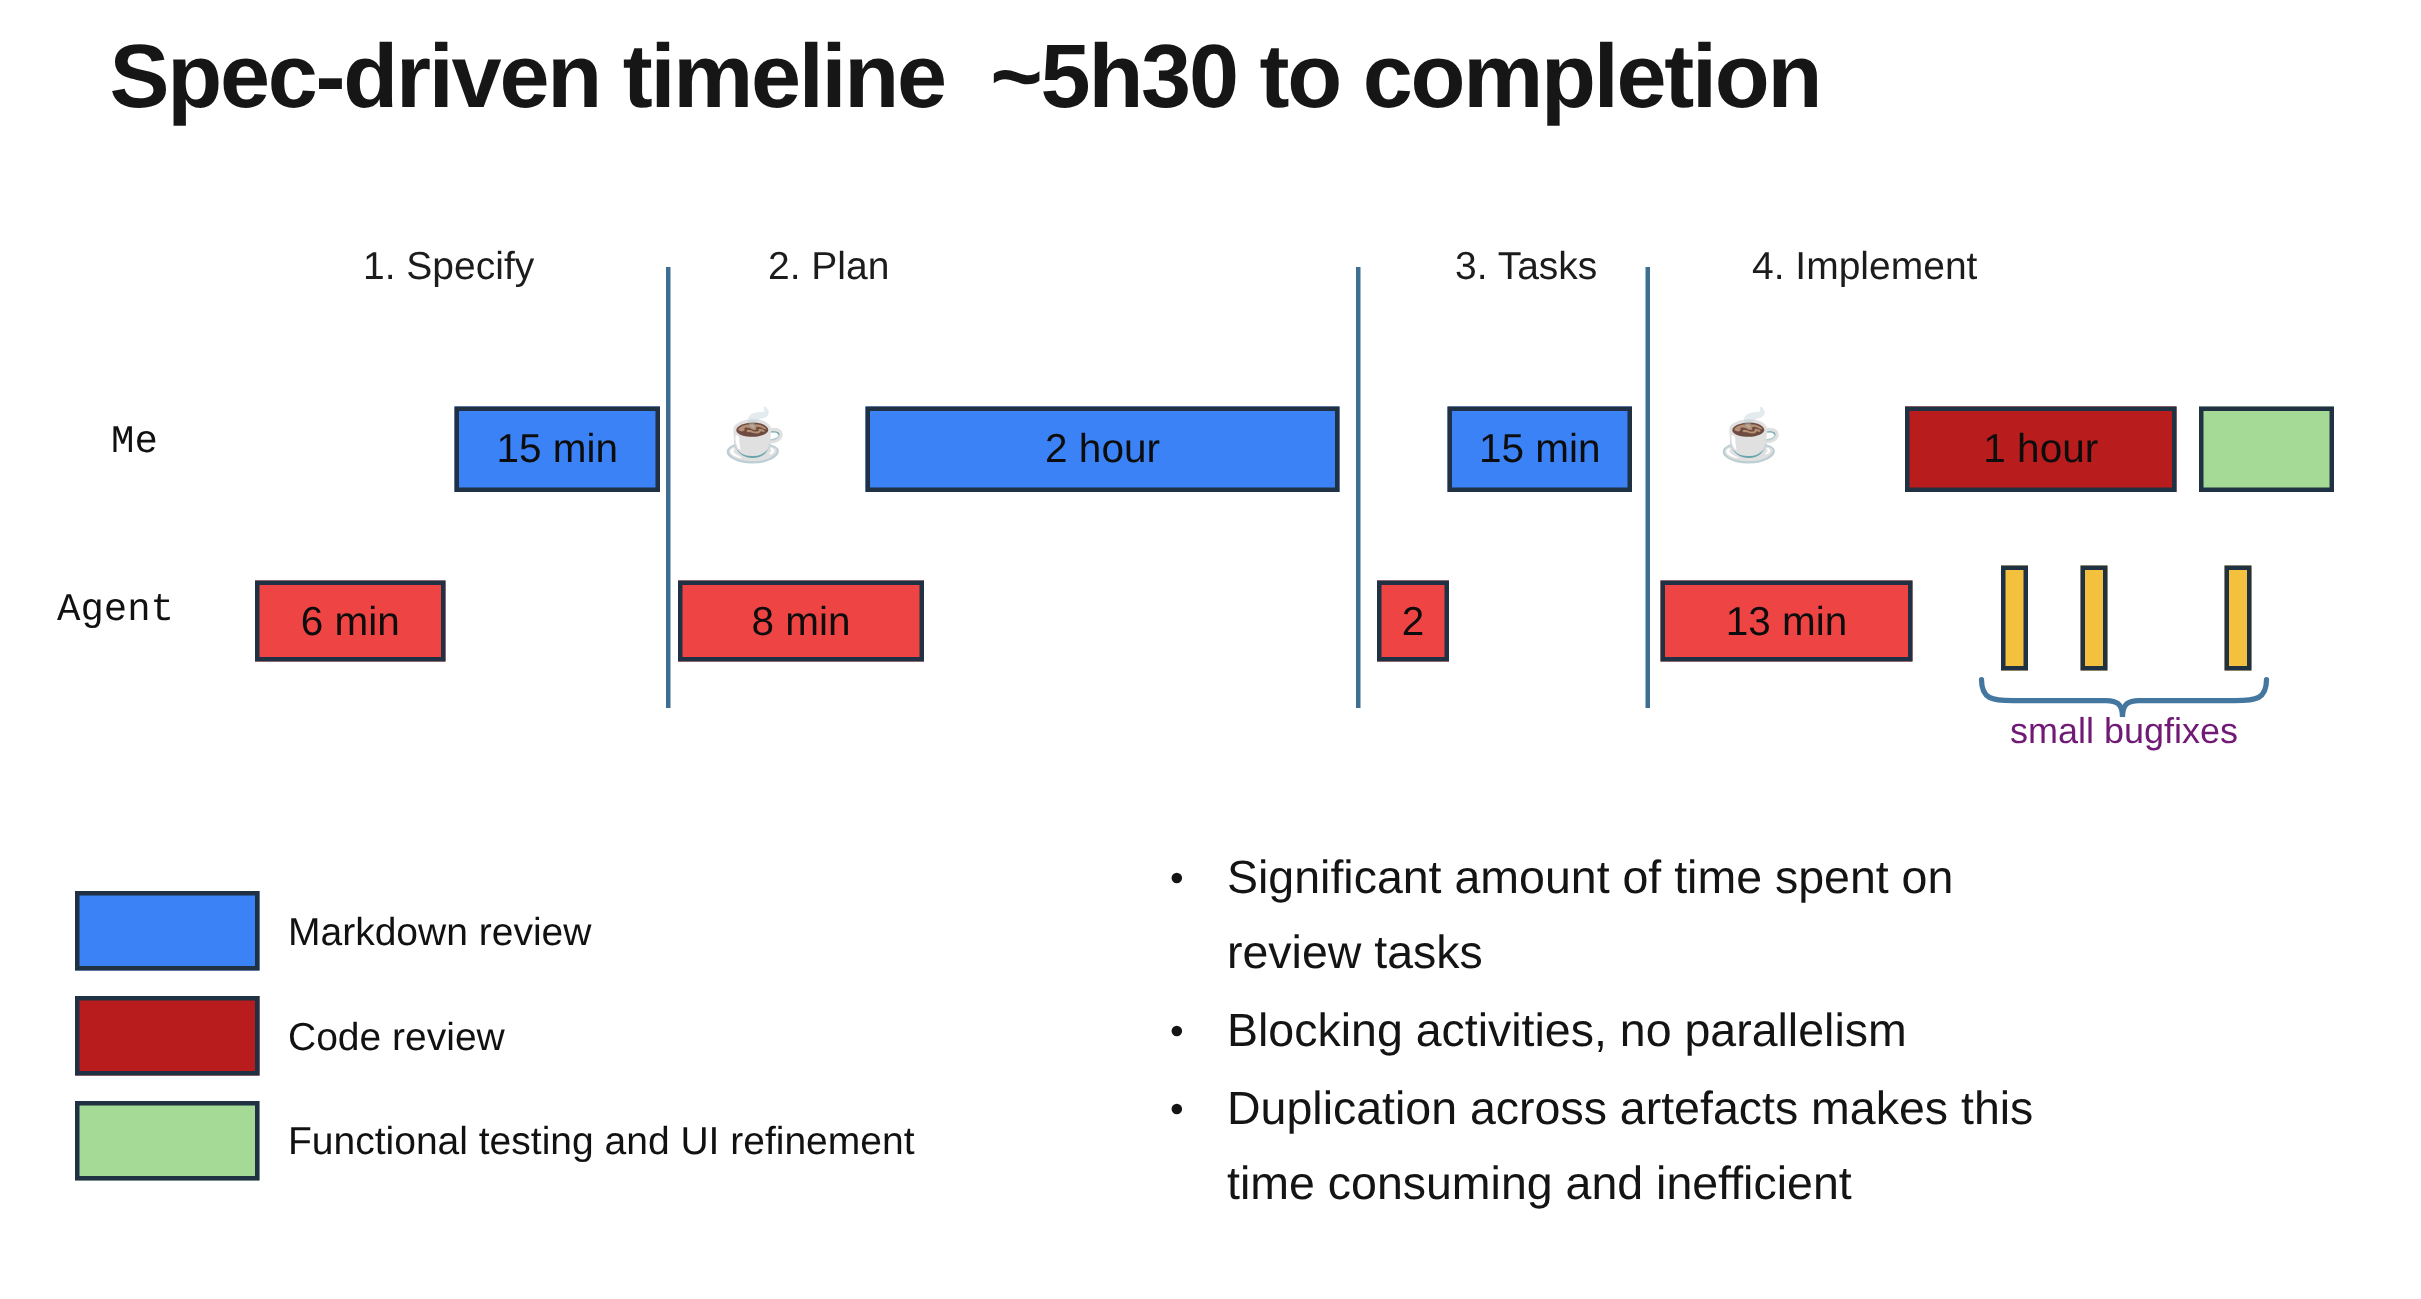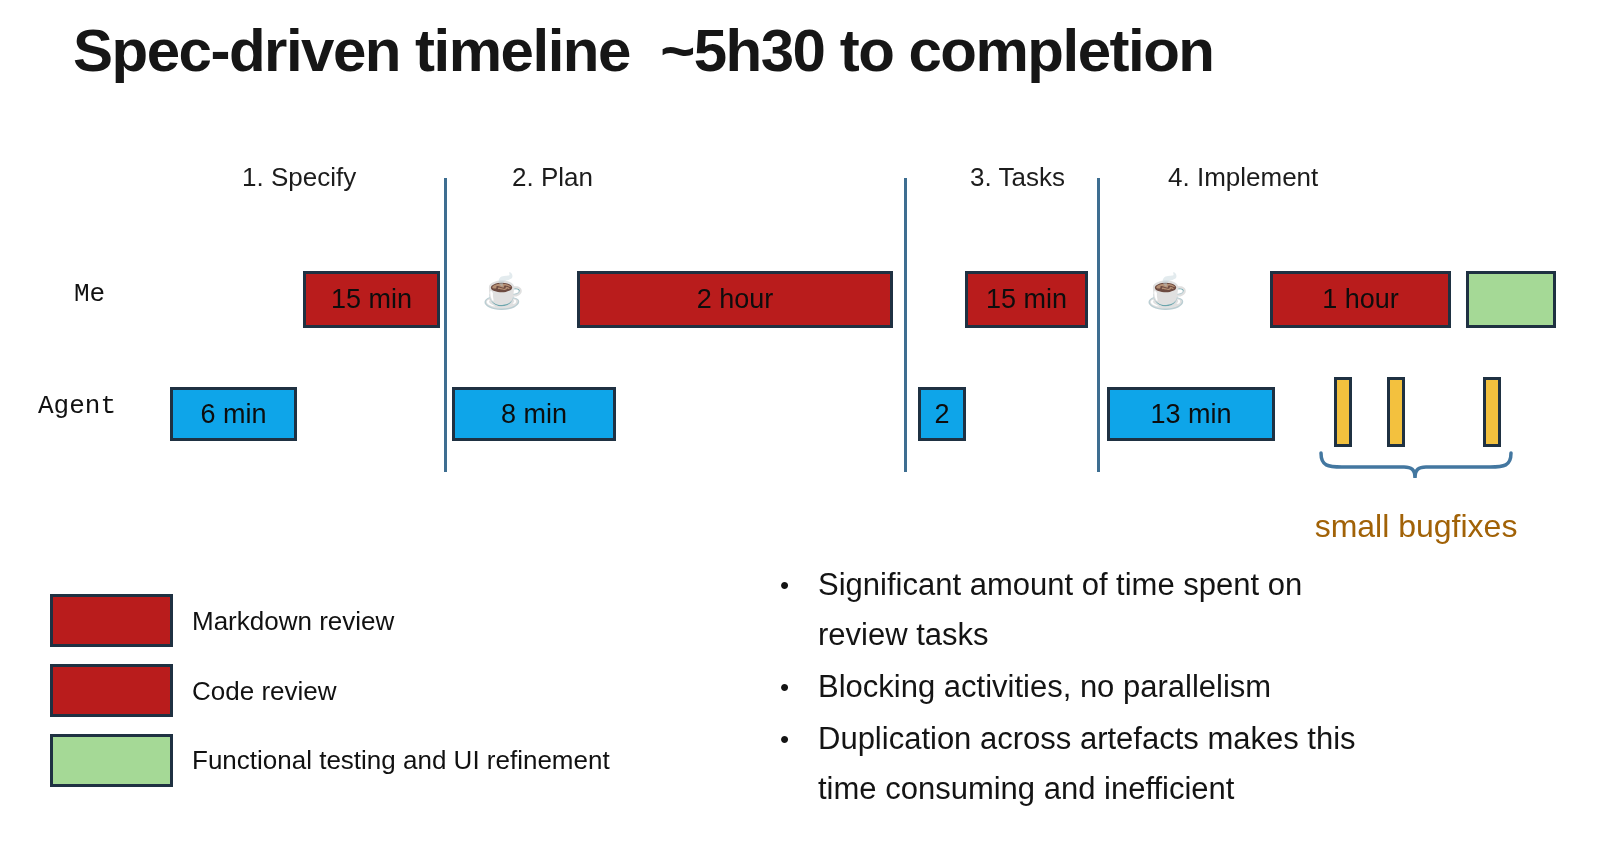--- a/index.html
+++ b/index.html
@@ -19,33 +19,33 @@
   .divider {
     position:absolute; top:178px; width:3px; height:294px; background:#3E6E91;
   }
   .row-label { position:absolute; font-size:26px; color:#111;font-family:Liberation Mono, monospace; }
   .tbox {
     position:absolute; box-sizing:border-box; border:3px solid #1F3142;
     display:flex; align-items:center; justify-content:center;
     font-size:27px; color:#0d0d0d; white-space:pre;
   }
   .me-box    { top:271px; height:57px; }
-  .agent-box { top:387px; height:54px; background:#0ea5e9; }
-  .fill-pink  { background:#b91c1c; }
+  .agent-box { top:387px; height:54px; background:#ef4444; }
+  .fill-pink  { background:#3b82f6; }
   .fill-blue  { background:#b91c1c; }
   .fill-green { background:#A5D996; }
   .coffee { position:absolute; top:274px; font-size:34px; line-height:1; }
   .bugbar {
     position:absolute; top:377px; width:18px; height:70px;
     box-sizing:border-box; border:3px solid #1F3142; background:#F3C13E;
   }
   .brace { position:absolute; left:1318px; top:450px; }
   .bugfix-caption {
-    position:absolute; left:1312px; top:508px; width:208px;
-    text-align:center; font-size:32px; color:#a16207;
+    position:absolute; left:1312px; top:474px; width:208px;
+    text-align:center; font-size:24px; color:#701a75;
   }
   .legend-swatch {
     position:absolute; left:50px; width:123px; height:53px;
     box-sizing:border-box; border:3px solid #1F3142;
   }
   .legend-label { position:absolute; left:192px; font-size:26px; color:#111; }
   .notes {
     position:absolute; left:772px; top:560px; width:620px;
     margin:0; padding:0; list-style:none;
   }

